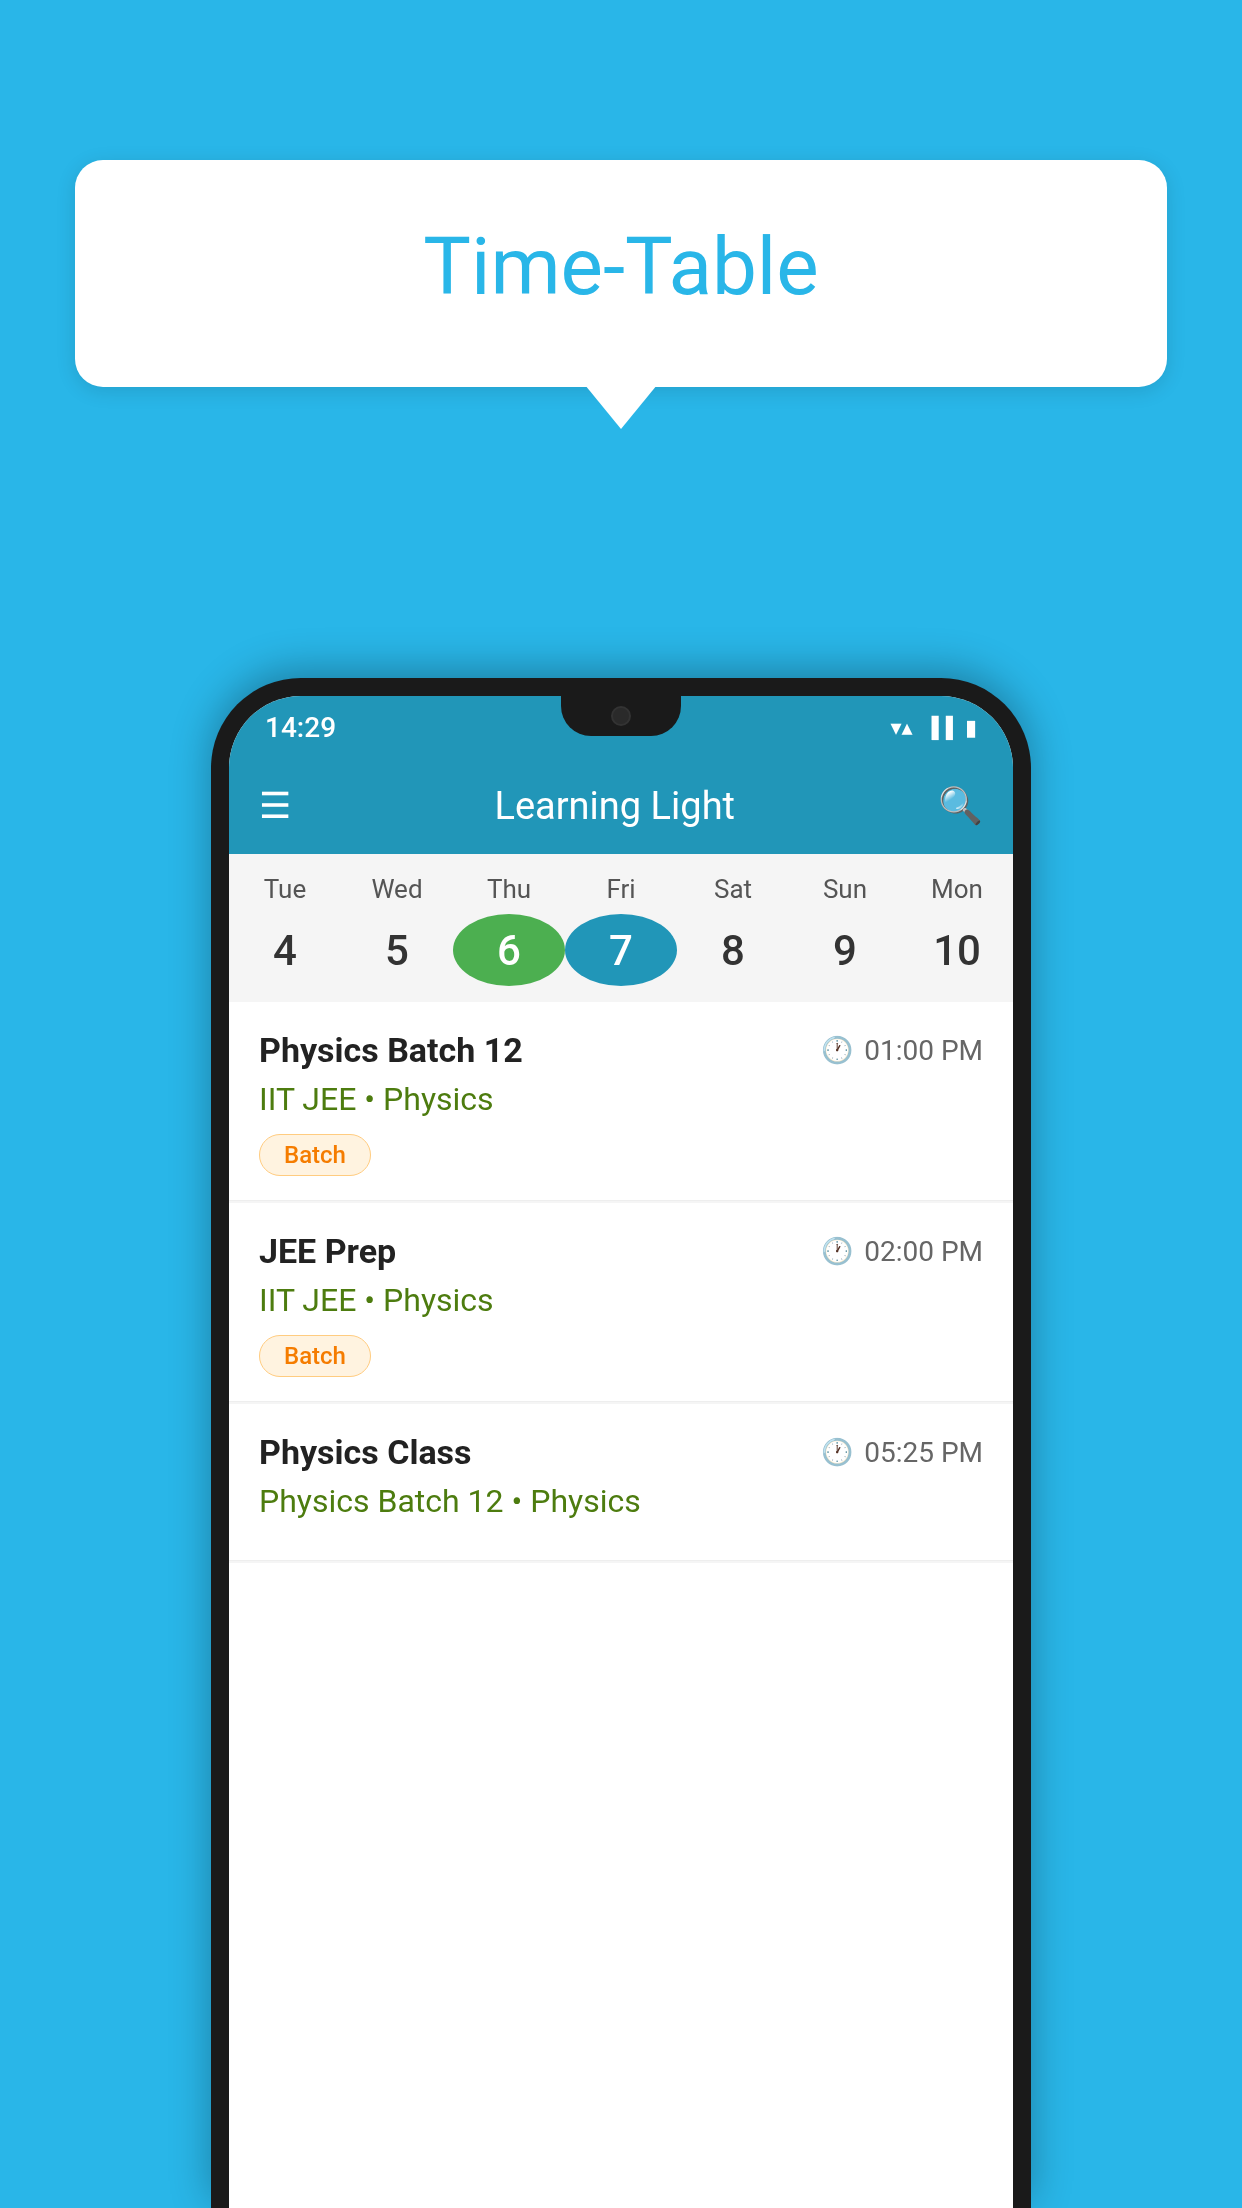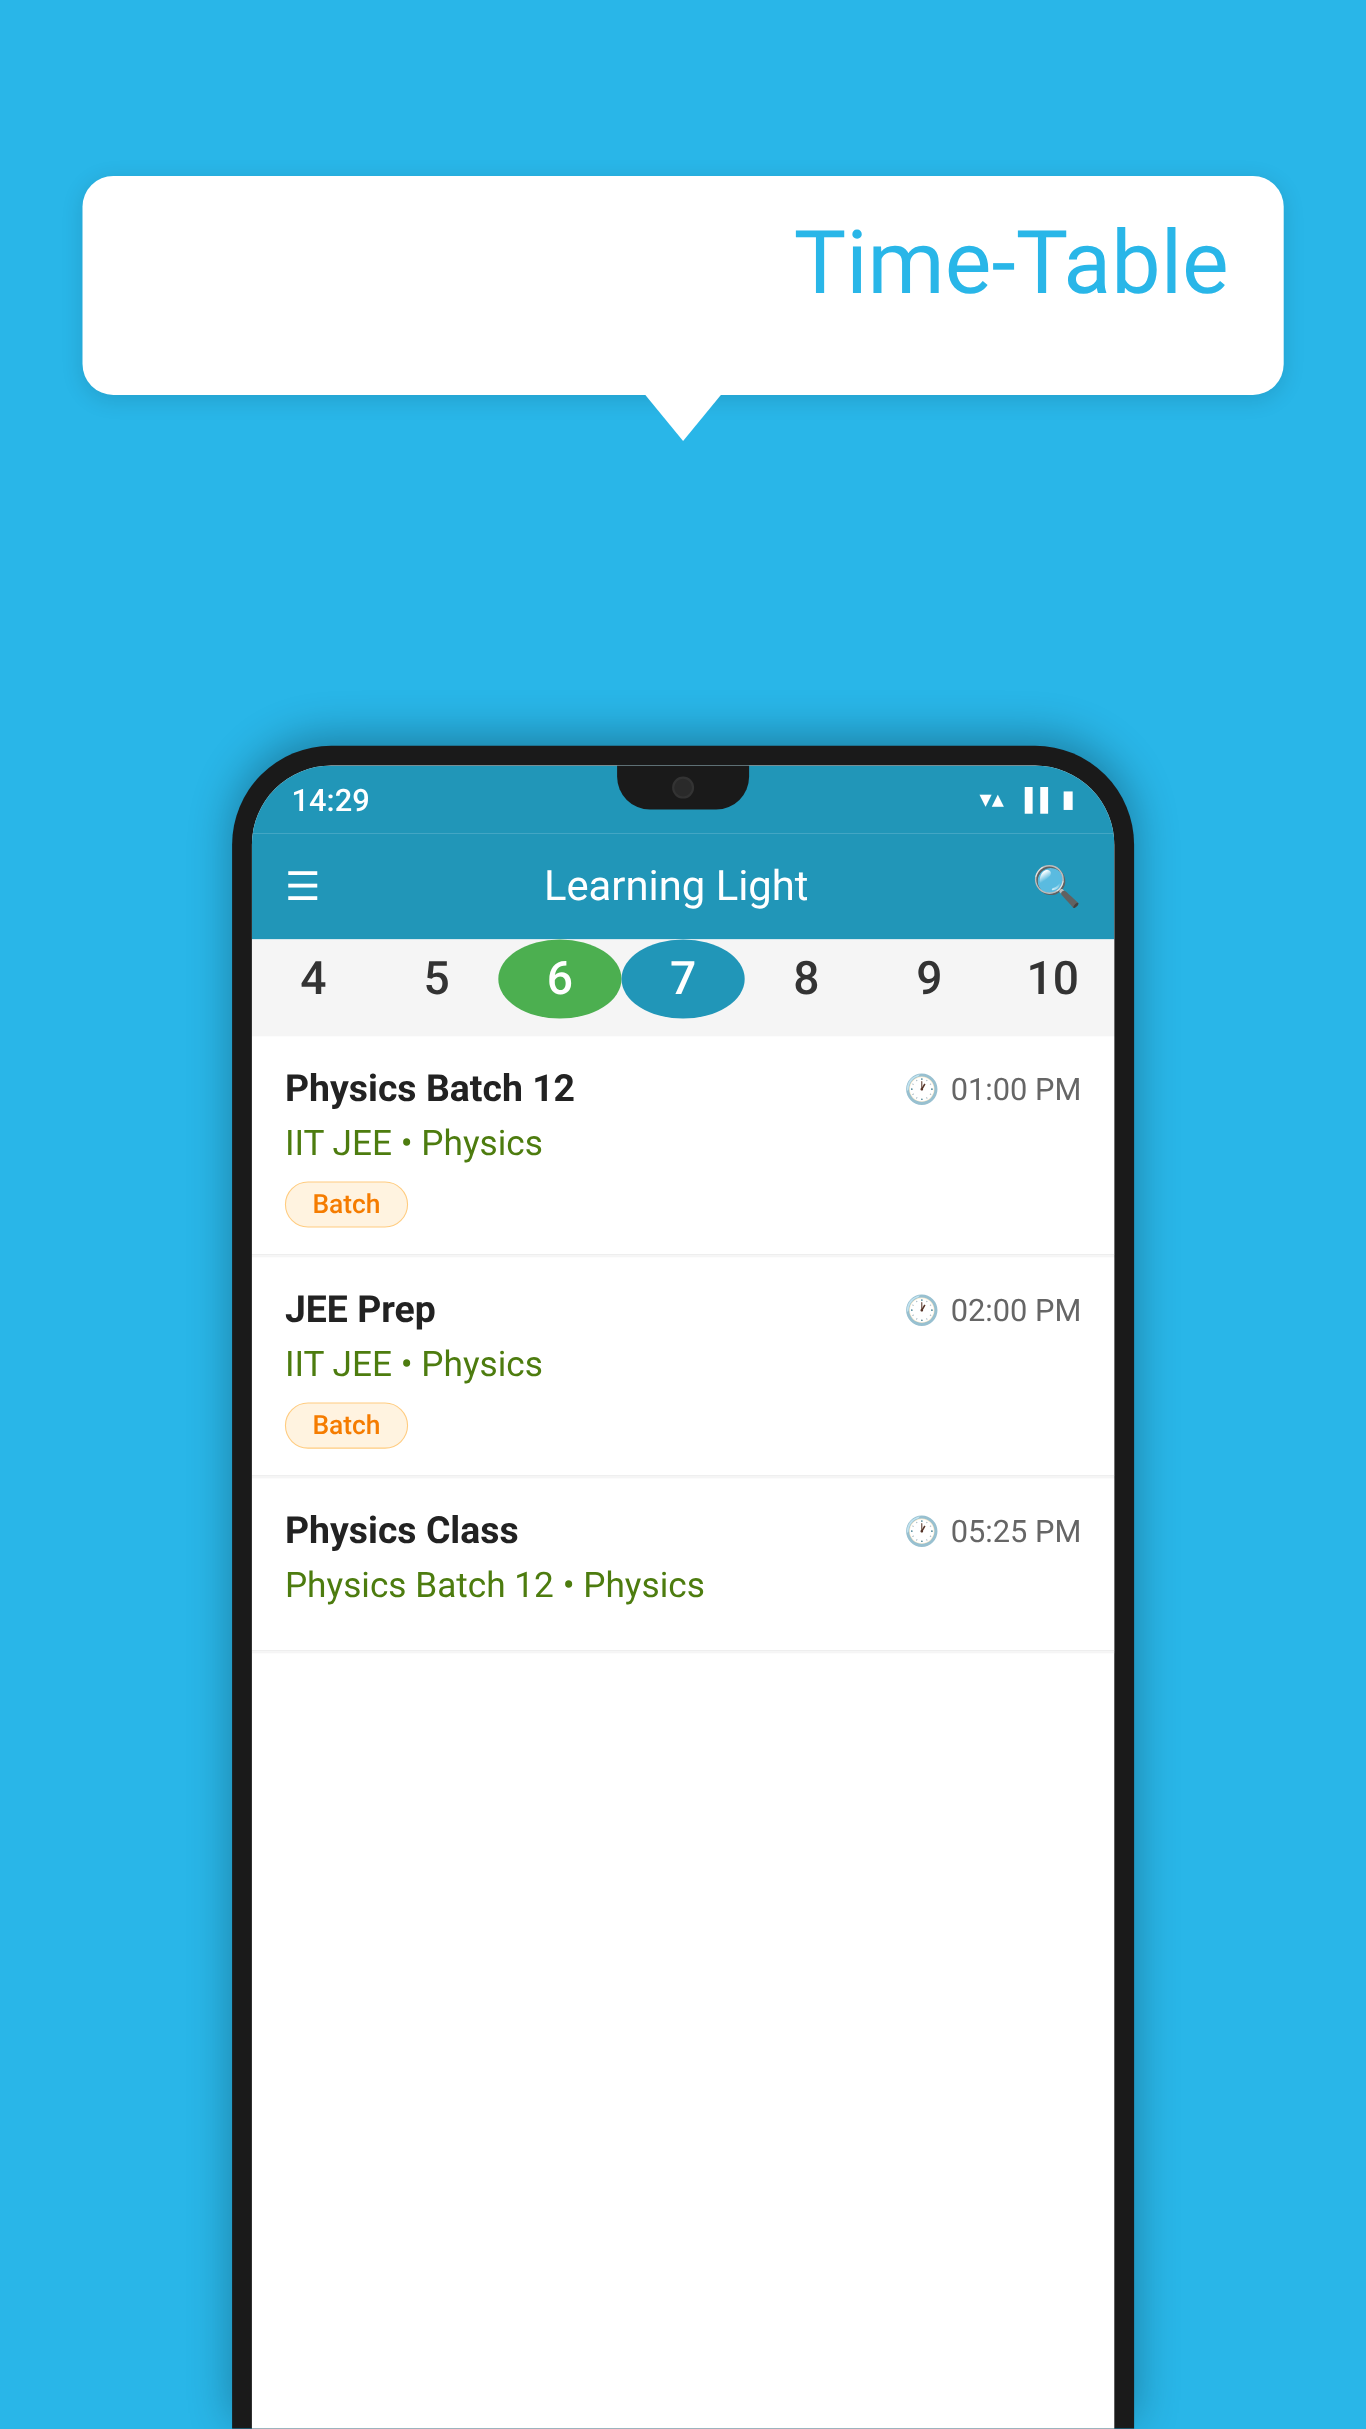--- a/index.html
+++ b/index.html
@@ -15,22 +15,22 @@
     }
 
     
     .speech-bubble {
       position: absolute;
       top: 160px;
       left: 75px;
       right: 75px;
       background: #fff;
       border-radius: 28px;
-      padding: 32px 50px 55px;
-      text-align: right;
+      padding: 60px 50px 55px;
+      text-align: center;
       box-shadow: 0 4px 20px rgba(0,0,0,0.12);
     }
     .speech-bubble::after {
       content: '';
       position: absolute;
       bottom: -42px;
       left: 50%;
       transform: translateX(-50%);
       width: 0;
       height: 0;
@@ -283,20 +283,30 @@
       </div>
     </div>
 
     <div class="app-bar">
       <span class="hamburger-icon">☰</span>
       <span class="app-bar-title">Learning Light</span>
       <span class="search-icon">🔍</span>
     </div>
 
     <div class="calendar">
+      <div class="day-headers">
+
+      <div class="day-header">Tue</div>
+          <div class="day-header">Wed</div>
+          <div class="day-header">Thu</div>
+          <div class="day-header">Fri</div>
+          <div class="day-header">Sat</div>
+          <div class="day-header">Sun</div>
+          <div class="day-header">Mon</div>
+        </div>
       <div class="day-numbers">
 
       <div class="day-number-wrap">
             <div class="day-number">4</div>
           </div>
           <div class="day-number-wrap">
             <div class="day-number">5</div>
           </div>
           <div class="day-number-wrap">
             <div class="day-number today">6</div>

